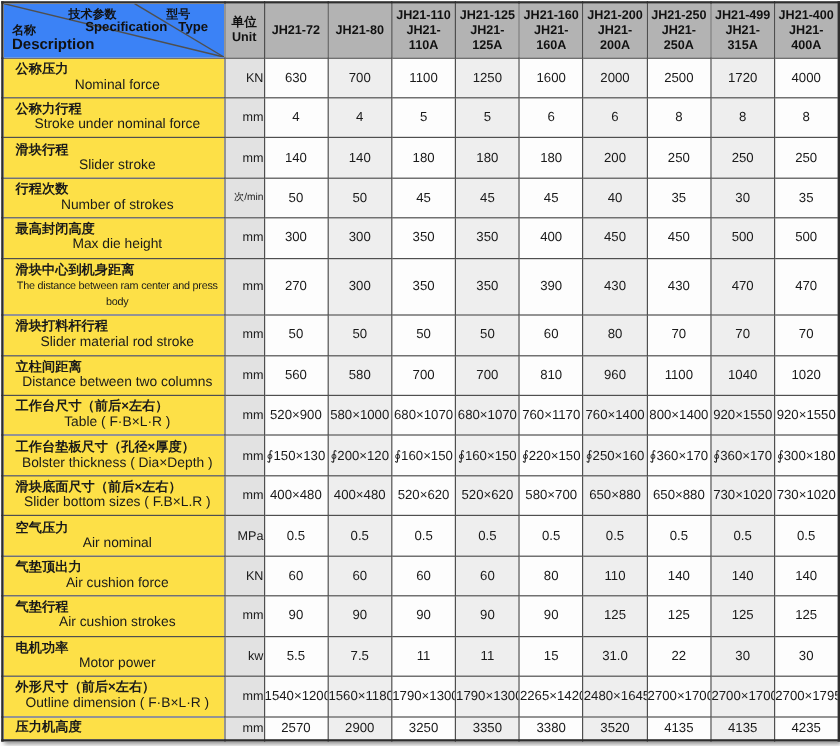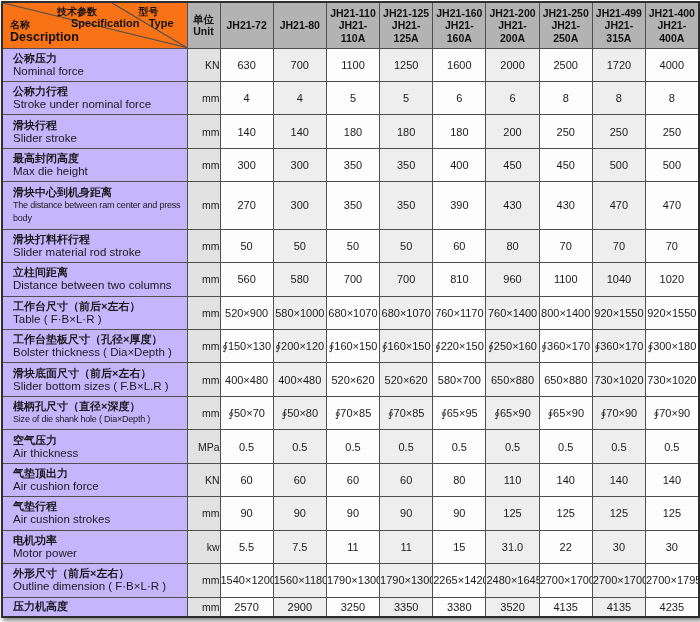--- a/index.html
+++ b/index.html
@@ -6,32 +6,32 @@
   .page{position:relative;width:700px;height:622px;background:#fff;
         font-family:"Liberation Sans","DejaVu Sans",sans-serif;color:#1a1a1a;}
   table.spec{border-collapse:collapse;table-layout:fixed;width:697px;height:617px;
              position:absolute;left:1px;top:1px;
              border:2px solid #2e2e2e;box-shadow:2px 3px 4px rgba(0,0,0,.45);}
   td,th{border:1px solid #4f4f4f;padding:0;overflow:hidden;}
   thead tr{height:46px;}
   th{background:#b3b3b3;font-weight:bold;}
   th.model-th{font-size:10.5px;line-height:12.5px;color:#111;}
   th.unit-th{font-size:10.5px;line-height:12.5px;text-align:center;color:#111;}
-  td.corner{position:relative;background:#f97316;}
+  td.corner{position:relative;background:#3b82f6;}
   .corner svg{position:absolute;left:0;top:0;width:100%;height:100%;}
   .corner span{position:absolute;white-space:nowrap;font-weight:bold;color:#111;}
   .c-spec-cn{left:54px;top:2px;font-size:10px;}
   .c-spec-en{left:68px;top:14px;font-size:11px;}
   .c-type-cn{right:28px;top:2px;font-size:10px;}
   .c-type-en{right:13px;top:14px;font-size:11px;}
   .c-desc-cn{left:7px;top:15px;font-size:10px;}
   .c-desc-en{left:7px;top:27px;font-size:12.5px;}
-  tbody td.desc{background:#c4b5fd;text-align:left;padding:2px 4px 2px 10px;}
+  tbody td.desc{background:#fde047;text-align:left;padding:2px 4px 2px 10px;}
   tbody td.desc .cn{font-size:11px;font-weight:600;line-height:13px;}
-  tbody td.desc .en{font-size:11.5px;line-height:13px;}
+  tbody td.desc .en{font-size:11.5px;line-height:13px;text-align:center;}
   tbody td.desc .en-small{font-size:9px;letter-spacing:-0.2px;}
   tbody td.unit{background:#e2e2e2;text-align:right;font-size:10.5px;}
   tbody td.unit-small{font-size:8.5px;}
   tbody td.val{text-align:center;font-size:11px;}
   tbody td.plain{background:#fdfdfd;}
   tbody td.alt{background:#eeeeee;}
   col.c-desc{width:185px;} col.c-unit{width:33px;} col.c-m{width:53.2px;}
 </style>
 </head>
 <body>
@@ -151,20 +151,36 @@
           <td class="val plain">180</td>
           <td class="val alt">180</td>
           <td class="val plain">180</td>
           <td class="val alt">200</td>
           <td class="val plain">250</td>
           <td class="val alt">250</td>
           <td class="val plain">250</td>
         </tr>
         <tr>
           <td class="desc">
+            <div class="cn">行程次数</div>
+            <div class="en">Number of strokes</div>
+          </td>
+          <td class="unit unit-small">次/min</td>
+          <td class="val plain">50</td>
+          <td class="val alt">50</td>
+          <td class="val plain">45</td>
+          <td class="val alt">45</td>
+          <td class="val plain">45</td>
+          <td class="val alt">40</td>
+          <td class="val plain">35</td>
+          <td class="val alt">30</td>
+          <td class="val plain">35</td>
+        </tr>
+        <tr>
+          <td class="desc">
             <div class="cn">最高封闭高度</div>
             <div class="en">Max die height</div>
           </td>
           <td class="unit">mm</td>
           <td class="val plain">300</td>
           <td class="val alt">300</td>
           <td class="val plain">350</td>
           <td class="val alt">350</td>
           <td class="val plain">400</td>
           <td class="val alt">450</td>
@@ -263,38 +279,22 @@
           <td class="val plain">520×620</td>
           <td class="val alt">520×620</td>
           <td class="val plain">580×700</td>
           <td class="val alt">650×880</td>
           <td class="val plain">650×880</td>
           <td class="val alt">730×1020</td>
           <td class="val plain">730×1020</td>
         </tr>
         <tr>
           <td class="desc">
-            <div class="cn">模柄孔尺寸（直径×深度）</div>
-            <div class="en en-small">Size of die shank hole ( Dia×Depth )</div>
-          </td>
-          <td class="unit">mm</td>
-          <td class="val plain">∮50×70</td>
-          <td class="val alt">∮50×80</td>
-          <td class="val plain">∮70×85</td>
-          <td class="val alt">∮70×85</td>
-          <td class="val plain">∮65×95</td>
-          <td class="val alt">∮65×90</td>
-          <td class="val plain">∮65×90</td>
-          <td class="val alt">∮70×90</td>
-          <td class="val plain">∮70×90</td>
-        </tr>
-        <tr>
-          <td class="desc">
             <div class="cn">空气压力</div>
-            <div class="en">Air thickness</div>
+            <div class="en">Air nominal</div>
           </td>
           <td class="unit">MPa</td>
           <td class="val plain">0.5</td>
           <td class="val alt">0.5</td>
           <td class="val plain">0.5</td>
           <td class="val alt">0.5</td>
           <td class="val plain">0.5</td>
           <td class="val alt">0.5</td>
           <td class="val plain">0.5</td>
           <td class="val alt">0.5</td>

